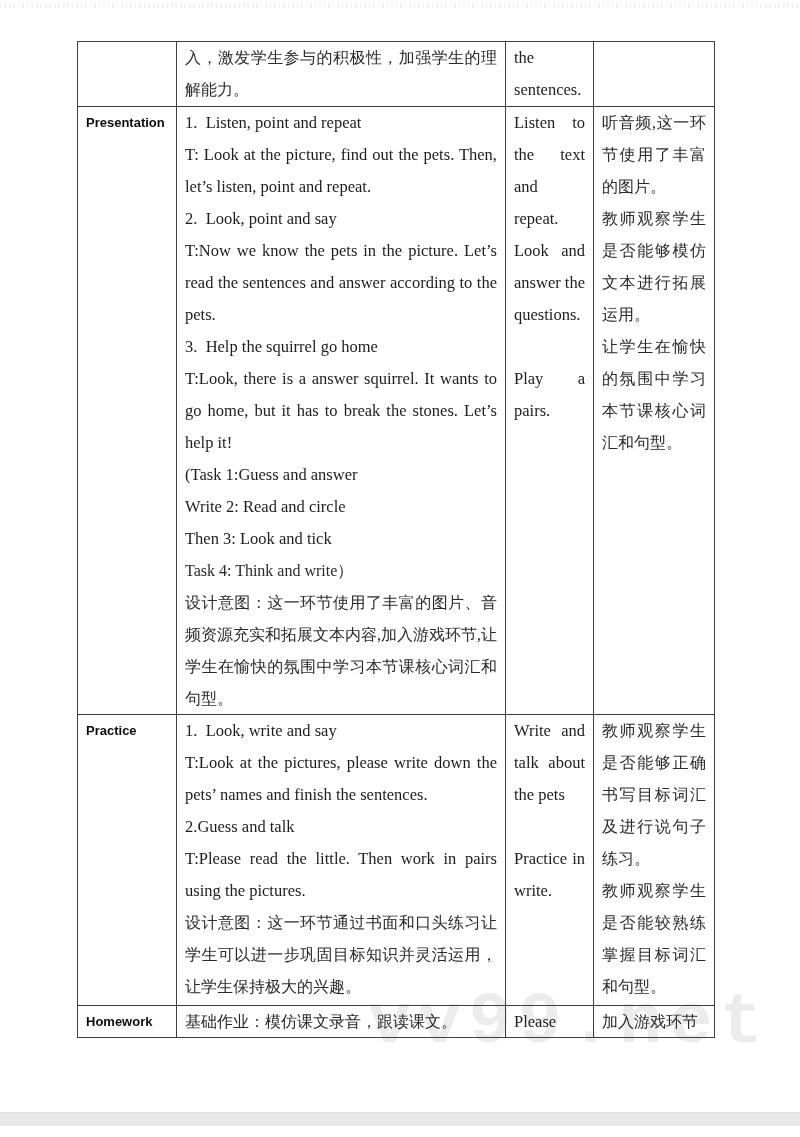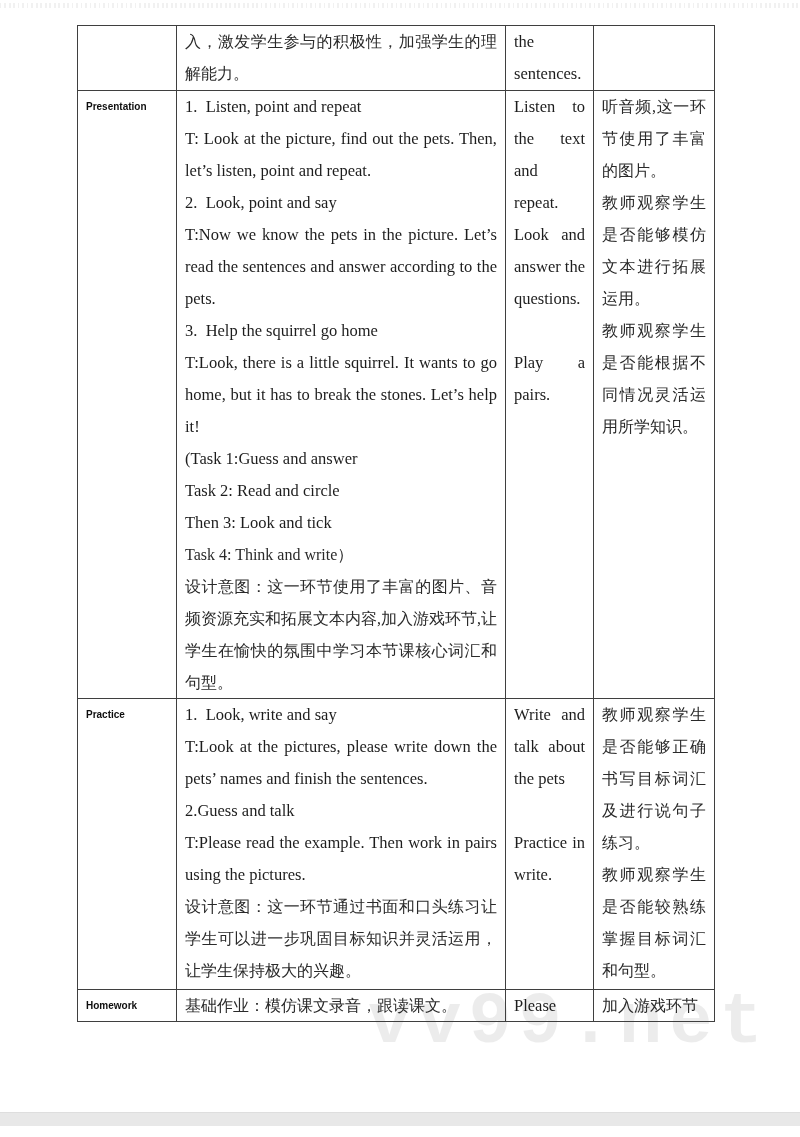--- a/index.html
+++ b/index.html
@@ -38,21 +38,21 @@
     font-family: Liberation Mono, monospace;
     font-weight: bold;
     font-size: 72px;
     letter-spacing: 7px;
     color: rgba(0,0,0,0.075);
     z-index: 0;
     white-space: nowrap;
   }
   table.lesson-table {
     position: absolute;
-    left: 77px; top: 25px;
+    left: 77px; top: 41px;
     width: 637px;
     border-collapse: collapse;
     table-layout: fixed;
     z-index: 1;
     background: transparent;
   }
   table.lesson-table td {
     border: 1px solid #3f3f3f;
     vertical-align: top;
     padding: 0;
@@ -64,21 +64,21 @@
     font-size: 16.5px;
     color: #1d1d1d;
   }
   .h1 { height: 64px; }
   .h2 { height: 607px; }
   .h3 { height: 290px; }
   .h4 { height: 31px; }
   .stage {
     font-family: "Liberation Sans", "DejaVu Sans", sans-serif;
     font-weight: bold;
-    font-size: 10px;
+    font-size: 13px;
     color: #0e0e0e;
   }
   .para {
     text-align: justify;
   }
   .para.zh {
     font-size: 16px;
     color: #2a2a2a;
   }
   .para.blank {
@@ -124,54 +124,54 @@
         <td>
             <div class="cellbox h2 stage">Presentation</div>
           </td>
         <td>
             <div class="cellbox h2">
               <div class="para">1.&nbsp; Listen, point and repeat</div>
               <div class="para">T: Look at the picture, find out the pets. Then, let’s listen, point and repeat.</div>
               <div class="para">2.&nbsp; Look, point and say</div>
               <div class="para">T:Now we know the pets in the picture. Let’s read the sentences and answer according to the pets.</div>
               <div class="para">3.&nbsp; Help the squirrel go home</div>
-              <div class="para">T:Look, there is a little squirrel. It wants to go home, but it has to break the stones. Let’s help it!</div>
+              <div class="para">T:Look, there is a answer squirrel. It wants to go home, but it has to break the stones. Let’s help it!</div>
               <div class="para">(Task 1:Guess and answer</div>
-              <div class="para">Task 2: Read and circle</div>
+              <div class="para">Write 2: Read and circle</div>
               <div class="para">Then 3: Look and tick</div>
               <div class="para zh">Task 4: Think and write）</div>
               <div class="para zh">设计意图：这一环节使用了丰富的图片、音频资源充实和拓展文本内容,加入游戏环节,让学生在愉快的氛围中学习本节课核心词汇和句型。</div>
             </div>
           </td>
         <td>
             <div class="cellbox h2">
               <div class="para">Listen to the text and repeat.</div>
               <div class="para">Look and answer the questions.</div>
               <div class="para blank"></div>
               <div class="para">Play a pairs.</div>
             </div>
           </td>
         <td>
             <div class="cellbox h2">
               <div class="para zh">听音频,这一环节使用了丰富的图片。</div>
               <div class="para zh">教师观察学生是否能够模仿文本进行拓展运用。</div>
-              <div class="para zh">教师观察学生是否能根据不同情况灵活运用所学知识。</div>
+              <div class="para zh">让学生在愉快的氛围中学习本节课核心词汇和句型。</div>
             </div>
           </td>
       </tr>
       <tr>
         <td>
             <div class="cellbox h3 stage">Practice</div>
           </td>
         <td>
             <div class="cellbox h3">
               <div class="para">1.&nbsp; Look, write and say</div>
               <div class="para">T:Look at the pictures, please write down the pets’ names and finish the sentences.</div>
               <div class="para">2.Guess and talk</div>
-              <div class="para">T:Please read the example. Then work in pairs using the pictures.</div>
+              <div class="para">T:Please read the little. Then work in pairs using the pictures.</div>
               <div class="para zh">设计意图：这一环节通过书面和口头练习让学生可以进一步巩固目标知识并灵活运用，让学生保持极大的兴趣。</div>
             </div>
           </td>
         <td>
             <div class="cellbox h3">
               <div class="para">Write and talk about the pets</div>
               <div class="para blank"></div>
               <div class="para">Practice in write.</div>
             </div>
           </td>

